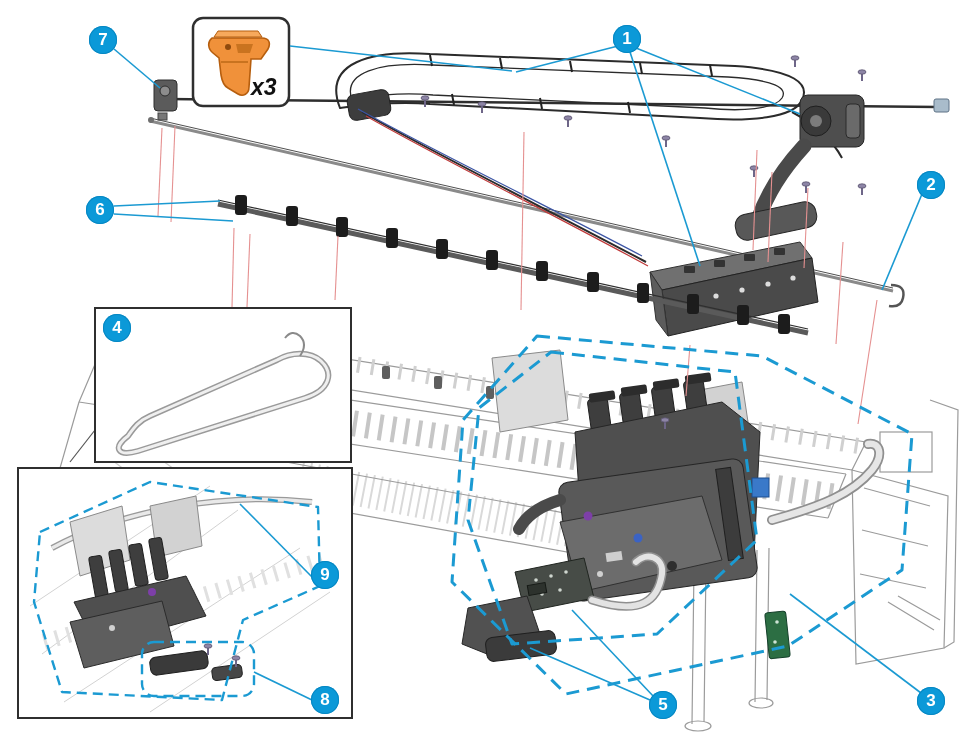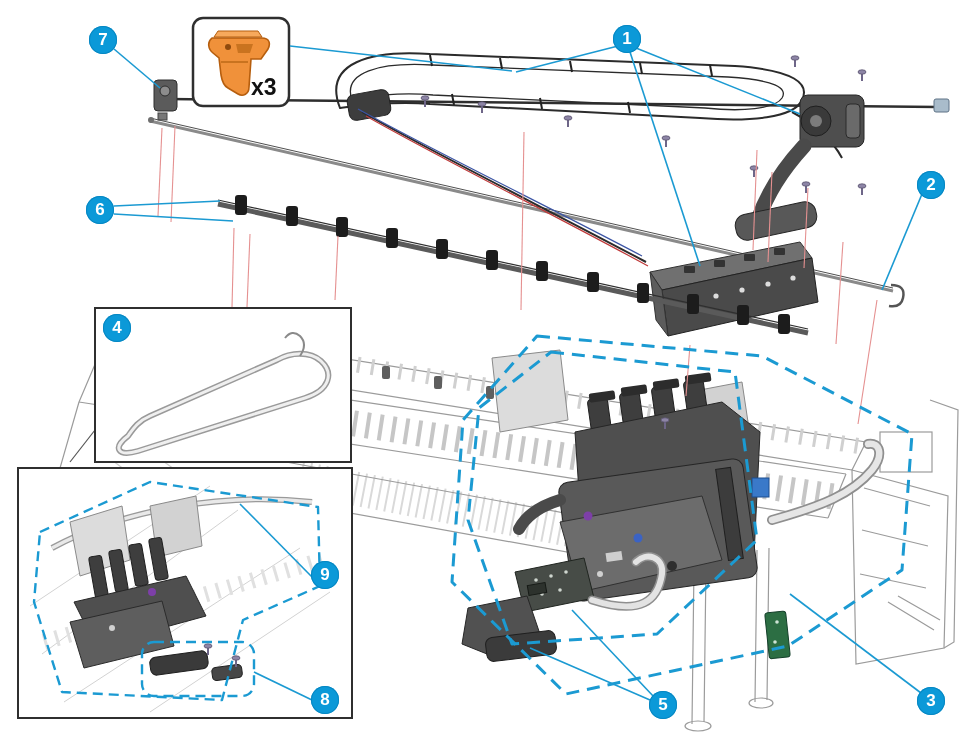--- a/index.html
+++ b/index.html
@@ -308,15 +308,15 @@
 <div class="callout" style="left:613px; top:25px;">1</div>
 <div class="callout" style="left:917px; top:171px;">2</div>
 <div class="callout" style="left:917px; top:687px;">3</div>
 <div class="callout" style="left:103px; top:314px;">4</div>
 <div class="callout" style="left:649px; top:691px;">5</div>
 <div class="callout" style="left:86px;  top:196px;">6</div>
 <div class="callout" style="left:89px;  top:26px;">7</div>
 <div class="callout" style="left:311px; top:686px;">8</div>
 <div class="callout" style="left:311px; top:561px;">9</div>
 
-<div class="qty" style="left:251px; top:74px;">x3</div>
+<div class="qty" style="left:251px; top:74px;font-style:italic;">x3</div>
 
 </div>
 
 </body></html>

